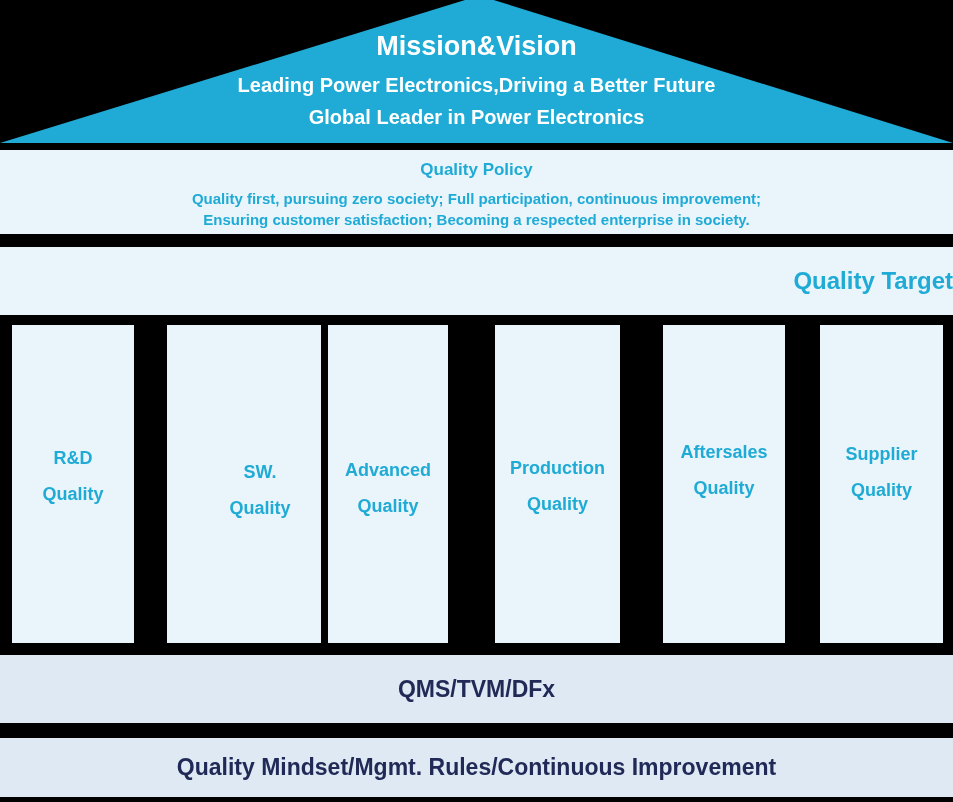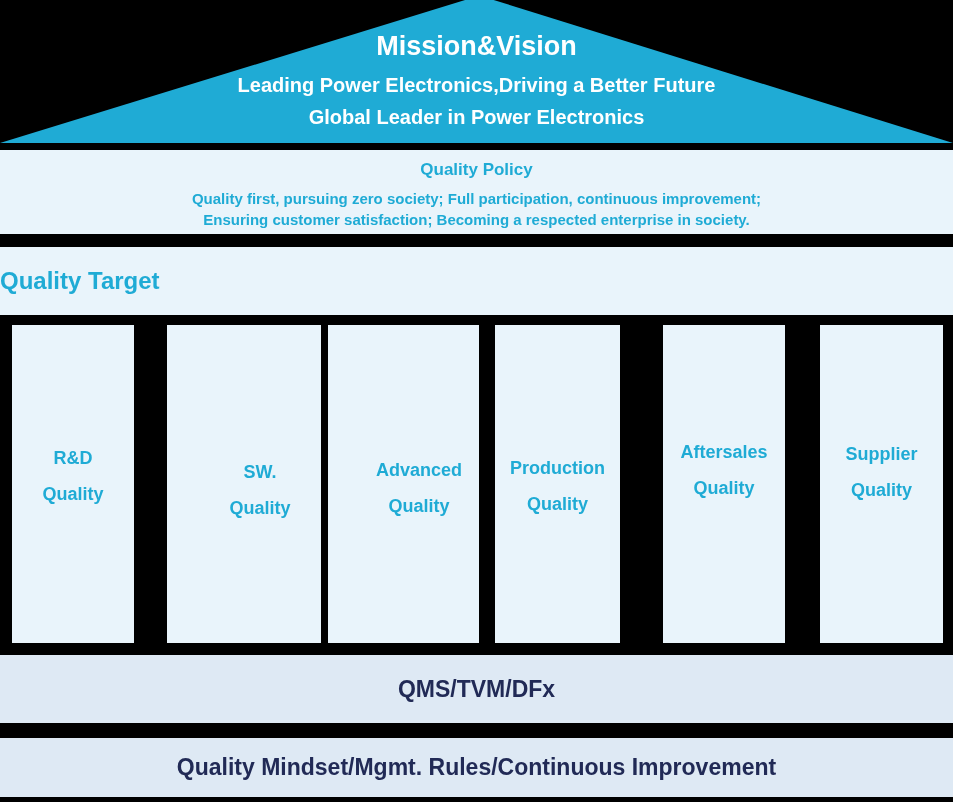--- a/index.html
+++ b/index.html
@@ -31,37 +31,37 @@
     top: 150px; height: 84px; background: #E9F4FB;
     display: flex; flex-direction: column; align-items: center;
     padding-top: 8px; text-align: center; color: #1FABD5;
   }
   .policy-title { font-size: 17px; line-height: 24px; font-weight: bold; }
   .policy-line1 { font-size: 15px; line-height: 21px; font-weight: bold; margin-top: 6px; }
   .policy-line2 { font-size: 15px; line-height: 21px; font-weight: bold; }
 
   .target-band {
     top: 247px; height: 68px; background: #E9F4FB;
-    display: flex; align-items: center; justify-content: flex-start;
+    display: flex; align-items: center; justify-content: flex-end;
   }
   .target-title { font-size: 24px; font-weight: bold; color: #1FABD5; }
 
   
   .pillars { position: absolute; left: 0; top: 325px; width: 953px; height: 318px; }
   .pillar {
     position: absolute; top: 0; height: 318px; background: #E9F4FB;
     display: flex; align-items: center; justify-content: center;
   }
   .pillar-label {
     color: #1FABD5; font-weight: bold; font-size: 18px;
     line-height: 36px; text-align: center;
   }
   .pillar:nth-child(1) { left: 12px;  width: 122px; }
   .pillar:nth-child(2) { left: 167px; width: 122px; padding-left: 32px; }
-  .pillar:nth-child(3) { left: 328px; width: 120px; padding-left: 31px; }
+  .pillar:nth-child(3) { left: 328px; width: 120px; }
   .pillar:nth-child(4) { left: 495px; width: 125px; }
   .pillar:nth-child(5) { left: 663px; width: 122px; }
   .pillar:nth-child(6) { left: 820px; width: 123px; }
   .pillar:nth-child(1) .pillar-label { transform: translateY(-8px); }
   .pillar:nth-child(2) .pillar-label { transform: translateY(6px); }
   .pillar:nth-child(3) .pillar-label { transform: translateY(4px); }
   .pillar:nth-child(4) .pillar-label { transform: translateY(-14px); margin-top: 32px; }
   .pillar:nth-child(5) .pillar-label { transform: translateY(-14px); }
   .pillar:nth-child(6) .pillar-label { transform: translateY(-12px); }
 

